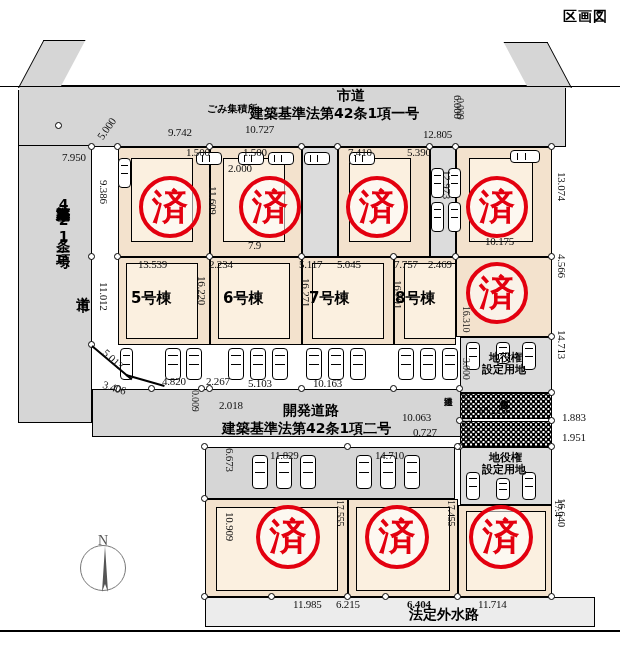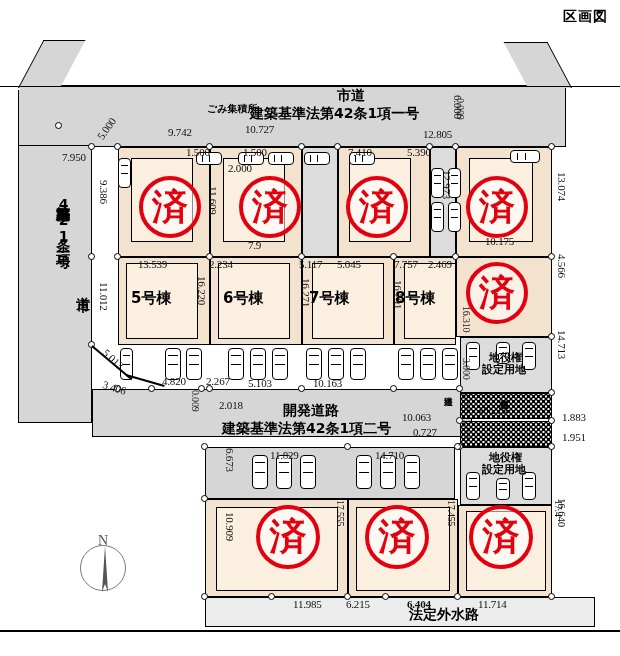--- a/index.html
+++ b/index.html
@@ -368,21 +368,21 @@
 
   <div class="dim v" style="left:224px; top:448px;">6.673</div>
   <div class="dim v" style="left:224px; top:512px;">10.909</div>
   <div class="dim" style="left:270px; top:450px;">11.829</div>
   <div class="dim" style="left:375px; top:450px;">14.710</div>
   <div class="dim v" style="left:335px; top:500px; font-size:10px;">17.555</div>
   <div class="dim v" style="left:446px; top:500px; font-size:10px;">17.455</div>
   <div class="dim v" style="left:553px; top:500px; font-size:10px;">17.4</div>
 
   <div class="dim" style="left:273px; top:599px;margin-left:20px;">11.985</div>
-  <div class="dim" style="left:346px; top:599px;">6.215</div>
+  <div class="dim" style="left:336px; top:599px;">6.215</div>
   <div class="dim" style="left:407px; top:599px;font-weight:bold;">6.404</div>
   <div class="dim" style="left:478px; top:599px;">11.714</div>
 
   <div class="compass-ring" style="left:80px; top:545px;"></div>
   <div class="compass-n" style="left:98px; top:533px;">N</div>
   <svg class="abs" style="left:80px; top:540px;" width="50" height="60" viewBox="0 0 50 60">
     <polygon points="25,6 28,52 25,44 22,52" fill="#555"></polygon>
   </svg>
 
 </div>

